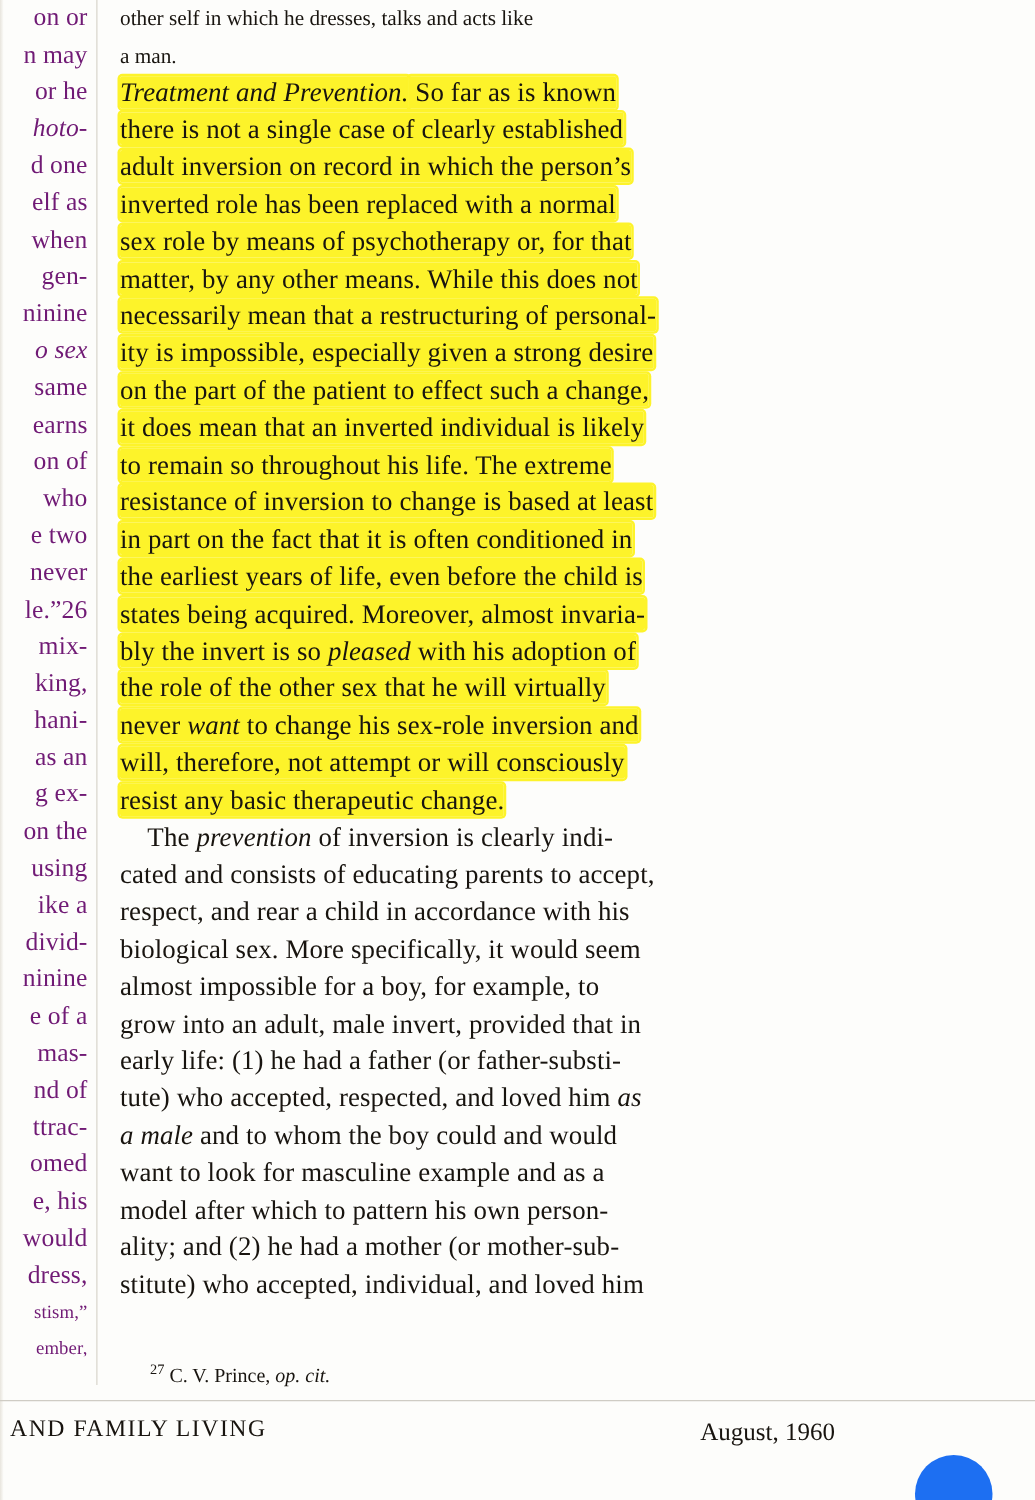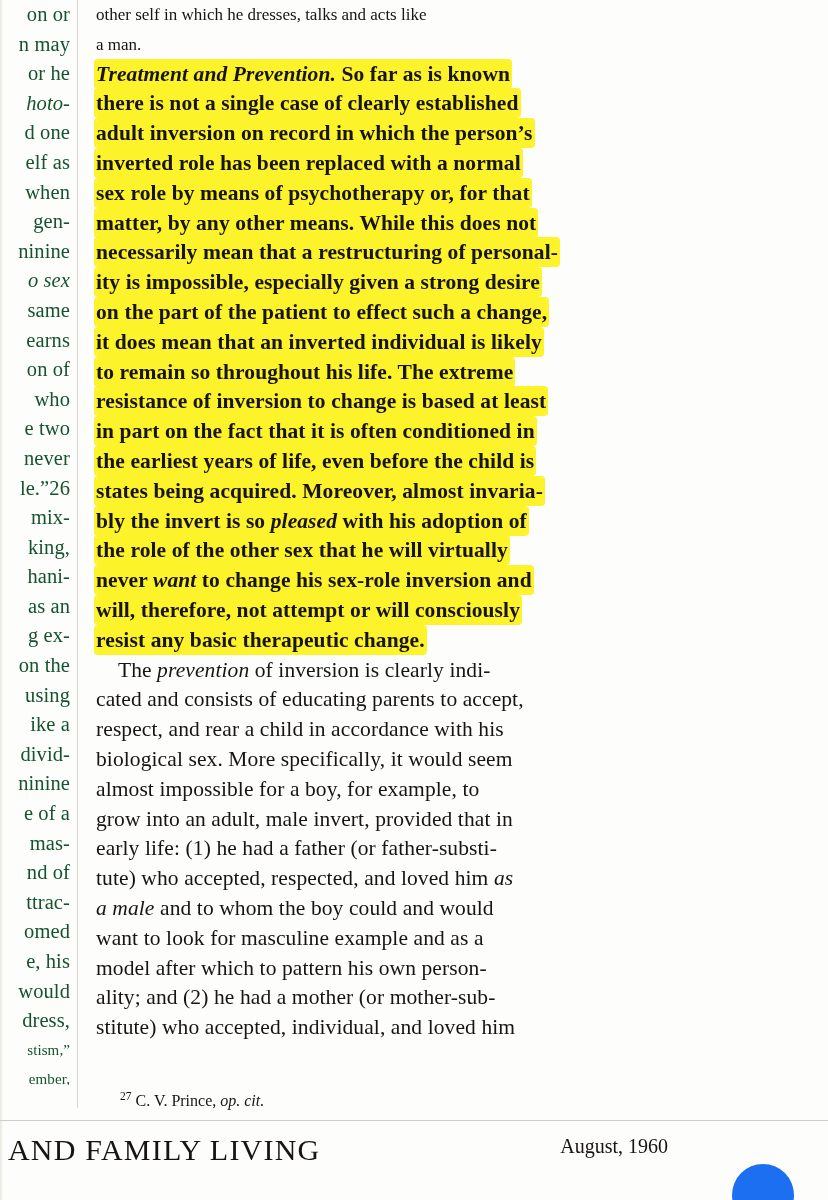--- a/index.html
+++ b/index.html
@@ -23,21 +23,21 @@
     left: 0;
     top: 0;
     width: 74px;
     height: 1085px;
     font-size: 20.5px;
     line-height: 29.6px;
     text-align: right;
     padding-right: 4px;
     box-sizing: border-box;
     overflow: hidden;
-    color: #14532d;
+    color: #701a75;
     letter-spacing: 0.1px;
   }
   #left-col .ln { white-space: nowrap; display: block; }
   #left-col .it { font-style: italic; }
   #left-col .small { font-size: 15px; }
 
   
   #fold {
     position: absolute;
     left: 77px;
@@ -67,21 +67,21 @@
   }
   .it { font-style: italic; }
 
   
   .hl .ln > span.mark {
     background: #fdf32a;
     box-shadow: 0 0 0 2px #fdf32a;
     border-radius: 2px;
     padding: 1px 0;
   }
-  .hl .ln { margin-bottom: 0; font-weight: bold; }
+  .hl .ln { margin-bottom: 0; }
 
   
   #top-frag {
     font-size: 17px;
     line-height: 29.8px;
     margin: 0;
     white-space: nowrap;
   }
   #top-frag .ln { display: block; }
 
@@ -118,21 +118,21 @@
     position: absolute;
     left: 0;
     top: 1133px;
     width: 828px;
     height: 50px;
   }
   #footer-left {
     position: absolute;
     left: 8px;
     top: 0;
-    font-size: 30px;
+    font-size: 19px;
     letter-spacing: 1.2px;
     white-space: nowrap;
   }
   #footer-right {
     position: absolute;
     right: 160px;
     top: 2px;
     font-size: 20px;
     white-space: nowrap;
   }

